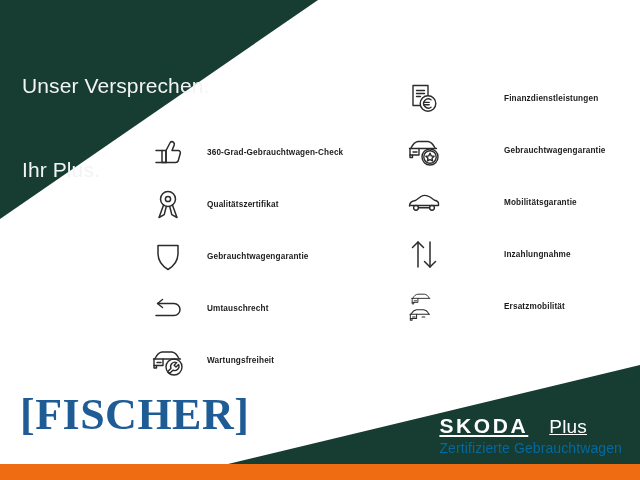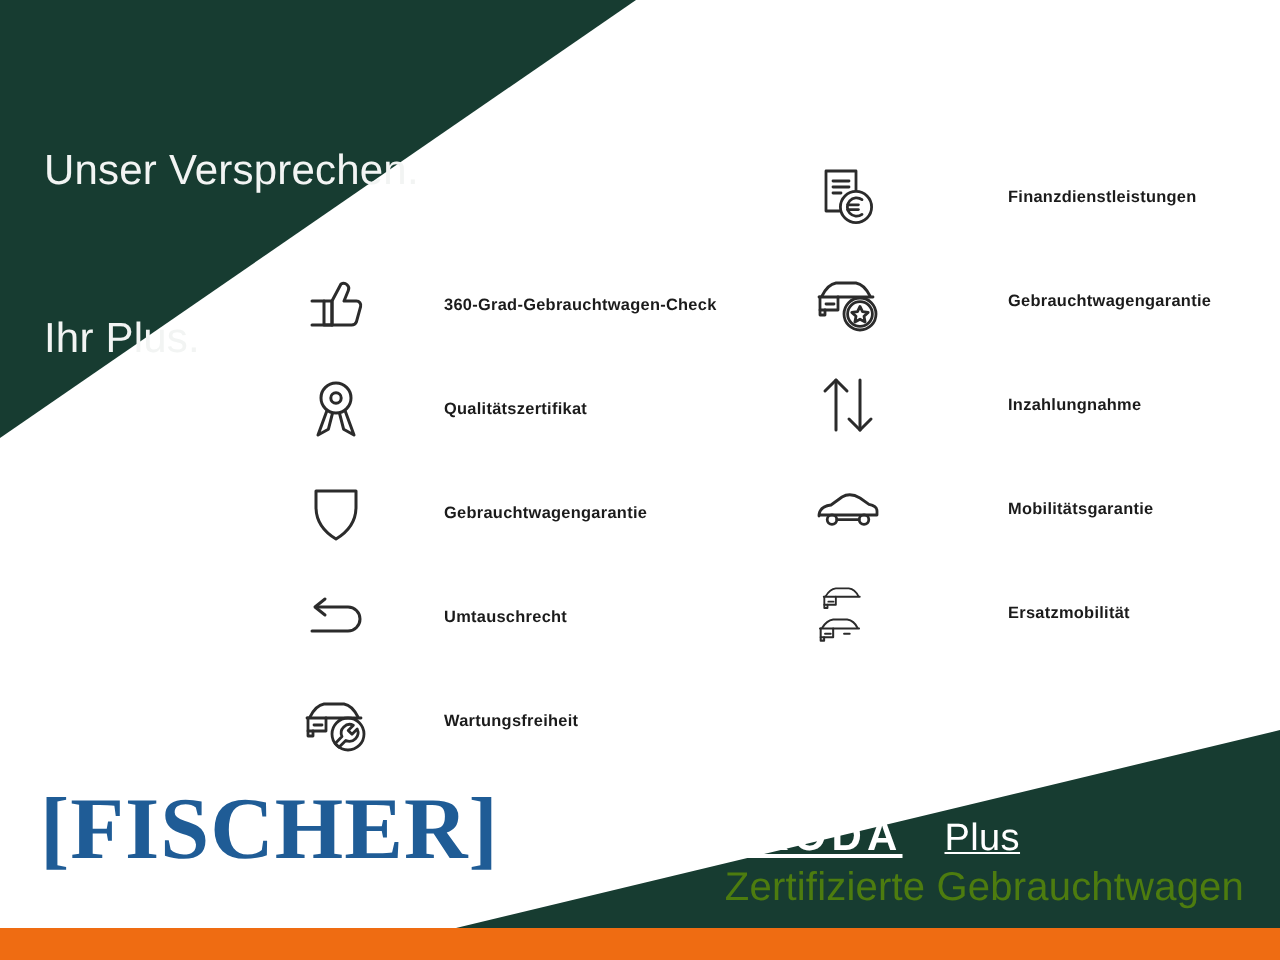--- a/index.html
+++ b/index.html
@@ -43,21 +43,21 @@
     height:52px;
     margin-bottom:0px;
   }
   .feature .ic{
     width:44px;height:44px;
     flex:0 0 44px;
     display:flex;align-items:center;justify-content:center;
   }
   .feature .ic svg{display:block;}
   .feature .lbl{
-    margin-left:32px;
+    margin-left:17px;
     font-size:8.2px;
     font-weight:bold;
     color:#1b1b1b;
     letter-spacing:0.15px;
     white-space:nowrap;
   }
   #col-right .feature .lbl{margin-left:22px;padding-left:36px;}
 
   
   #dealer-logo{
@@ -96,23 +96,23 @@
   #brand-plus{
     font-size:19px;
     font-weight:400;
     color:#ffffff;
     margin-left:21px;
     letter-spacing:0.2px;
     text-align:center;
   }
   #brand-sub{
     margin-top:4px;
-    font-size:20px;
+    font-size:14px;
     font-weight:400;
-    color:#4d7c0f;
+    color:#0369a1;
     letter-spacing:0.1px;
     white-space:nowrap;
   }
 </style>
 </head>
 <body>
 
 <div id="stage">
 
   <svg class="shape" viewBox="0 0 640 480" width="640" height="480" preserveAspectRatio="none">
@@ -217,40 +217,40 @@
           <circle cx="26" cy="27" r="8" fill="#ffffff"></circle>
           <circle cx="26" cy="27" r="6.2"></circle>
           <path d="M26 23.2 l1.25 2.65 2.85 .35 -2.1 1.95 .55 2.85 -2.55 -1.4 -2.55 1.4 .55 -2.85 -2.1 -1.95 2.85 -.35 z"></path>
         </svg>
       </span>
       <span class="lbl">Gebrauchtwagengarantie</span>
     </div>
 
     <div class="feature">
       <span class="ic">
+        <svg width="40" height="40" viewBox="0 0 40 40" fill="none" stroke="#2b2b2b" stroke-width="1.4" stroke-linejoin="round" stroke-linecap="round">
+          <path d="M5.5 24 C5.5 20.5 8 19 11.5 18.5 L17 14.5 C19.5 13 23 13.2 26 15 l4.5 3.2 c2.5 .5 4 1.8 4 3.3 v2 H5.5 z"></path>
+          <circle cx="12" cy="25.8" r="2.4"></circle>
+          <circle cx="28" cy="25.8" r="2.4"></circle>
+          <path d="M14.5 25.8 h11"></path>
+        </svg>
+      </span>
+      <span class="lbl">Mobilitätsgarantie</span>
+    </div>
+
+    <div class="feature">
+      <span class="ic">
         <svg width="40" height="40" viewBox="0 0 40 40" fill="none" stroke="#2b2b2b" stroke-width="1.5" stroke-linejoin="round" stroke-linecap="round">
           <path d="M14 33 V8"></path>
           <path d="M8.5 13.5 L14 8 L19.5 13.5"></path>
           <path d="M26 8 V33"></path>
           <path d="M20.5 27.5 L26 33 L31.5 27.5"></path>
         </svg>
       </span>
       <span class="lbl">Inzahlungnahme</span>
-    </div>
-
-    <div class="feature">
-      <span class="ic">
-        <svg width="40" height="40" viewBox="0 0 40 40" fill="none" stroke="#2b2b2b" stroke-width="1.4" stroke-linejoin="round" stroke-linecap="round">
-          <path d="M5.5 24 C5.5 20.5 8 19 11.5 18.5 L17 14.5 C19.5 13 23 13.2 26 15 l4.5 3.2 c2.5 .5 4 1.8 4 3.3 v2 H5.5 z"></path>
-          <circle cx="12" cy="25.8" r="2.4"></circle>
-          <circle cx="28" cy="25.8" r="2.4"></circle>
-          <path d="M14.5 25.8 h11"></path>
-        </svg>
-      </span>
-      <span class="lbl">Mobilitätsgarantie</span>
     </div>
 
     <div class="feature">
       <span class="ic">
         <svg width="40" height="40" viewBox="0 0 40 40" fill="none" stroke="#2b2b2b" stroke-width="1.3" stroke-linejoin="round" stroke-linecap="round">
           <g transform="translate(6,2) scale(0.72)">
             <path d="M4 14 C6 10.5 8 9 11 8.6 h9 c3 .4 5 2 6.6 5.4"></path>
             <path d="M2.6 14.4 h25"></path>
             <path d="M3 14.4 v5.6 h8 v-5.6"></path>
             <path d="M3 20 v2.2 h2.2 v-2.2"></path>

